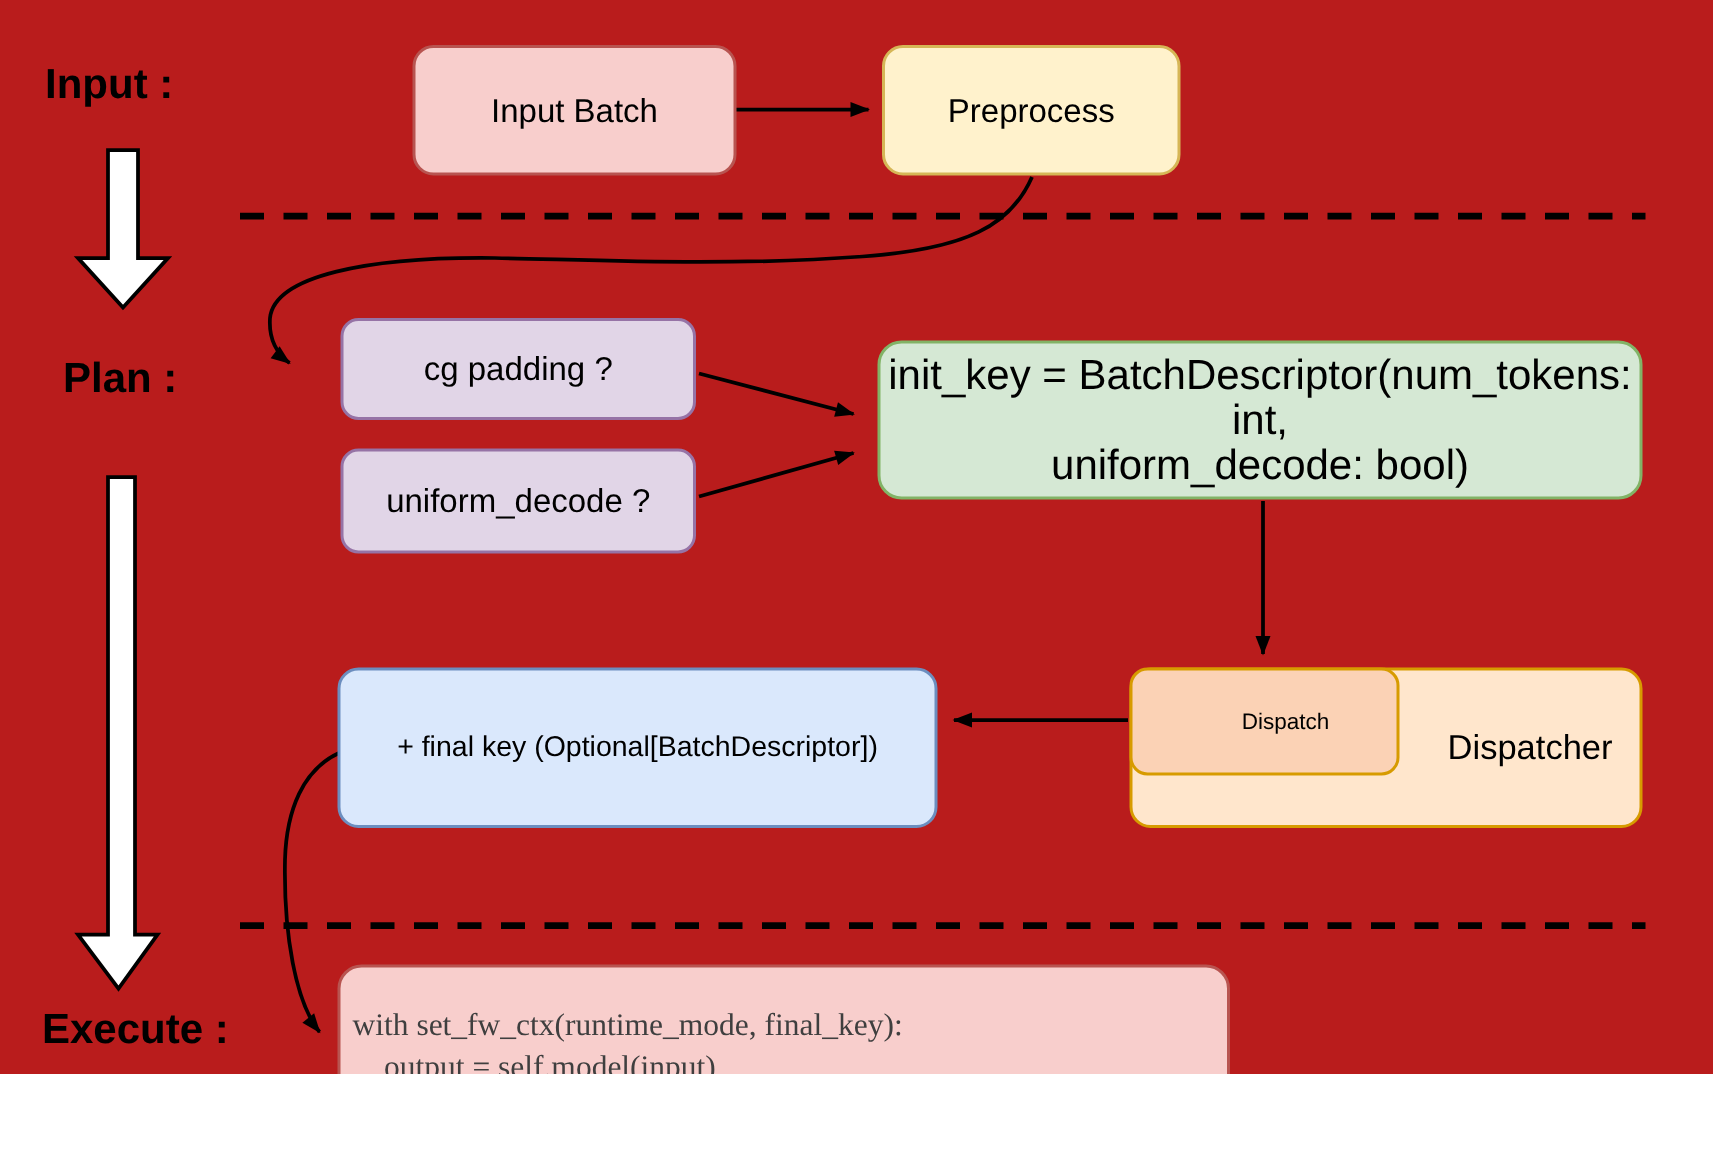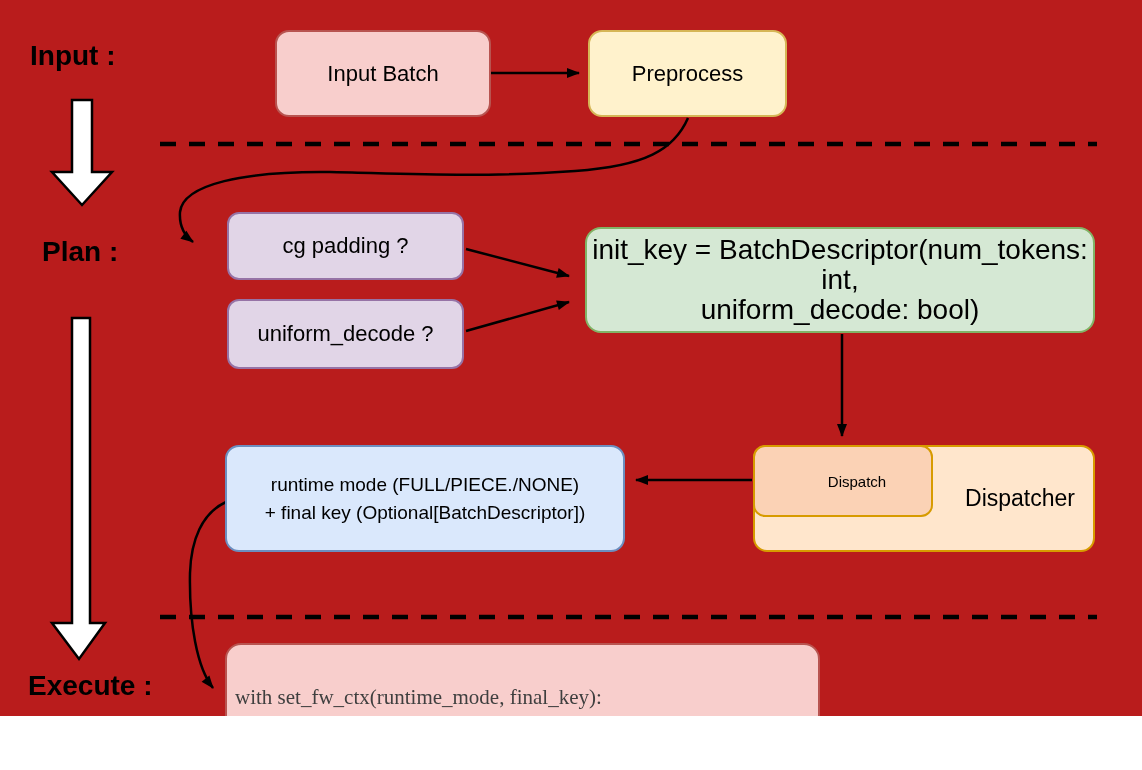--- a/index.html
+++ b/index.html
@@ -108,21 +108,21 @@
 
   <div class="node n-cudagraph">
     <span class="line">Dispatcher</span>
   </div>
 
   <div class="node n-dispatch">
     <span class="line">Dispatch</span>
   </div>
 
   <div class="node n-runtime-mode">
-    <span class="line">runtime mode (FULL/PIECE./NONE)</span>
     <span class="line">+ final key (Optional[BatchDescriptor])</span>
   </div>
 
   <div class="node n-execute-code">
     <span class="line">with set_fw_ctx(runtime_mode, final_key):</span>
+    <span class="line">    output = self.model(input)</span>
   </div>
 
 </div>
 
 </body></html>

